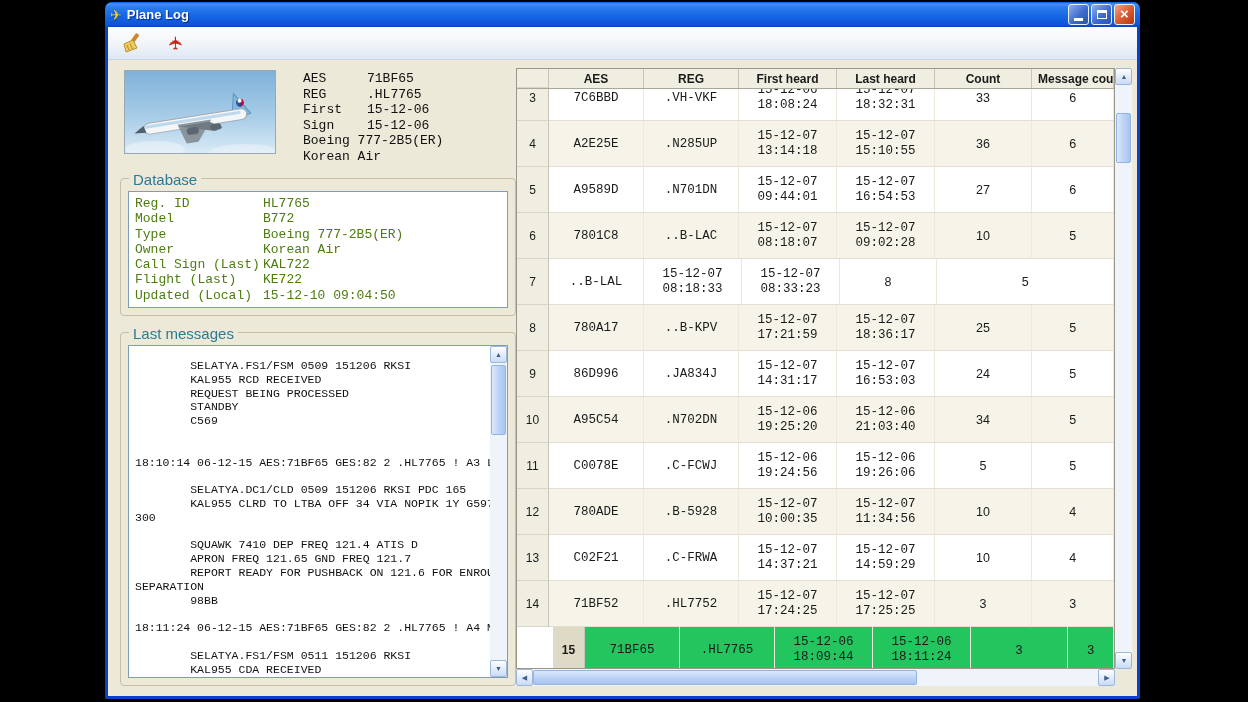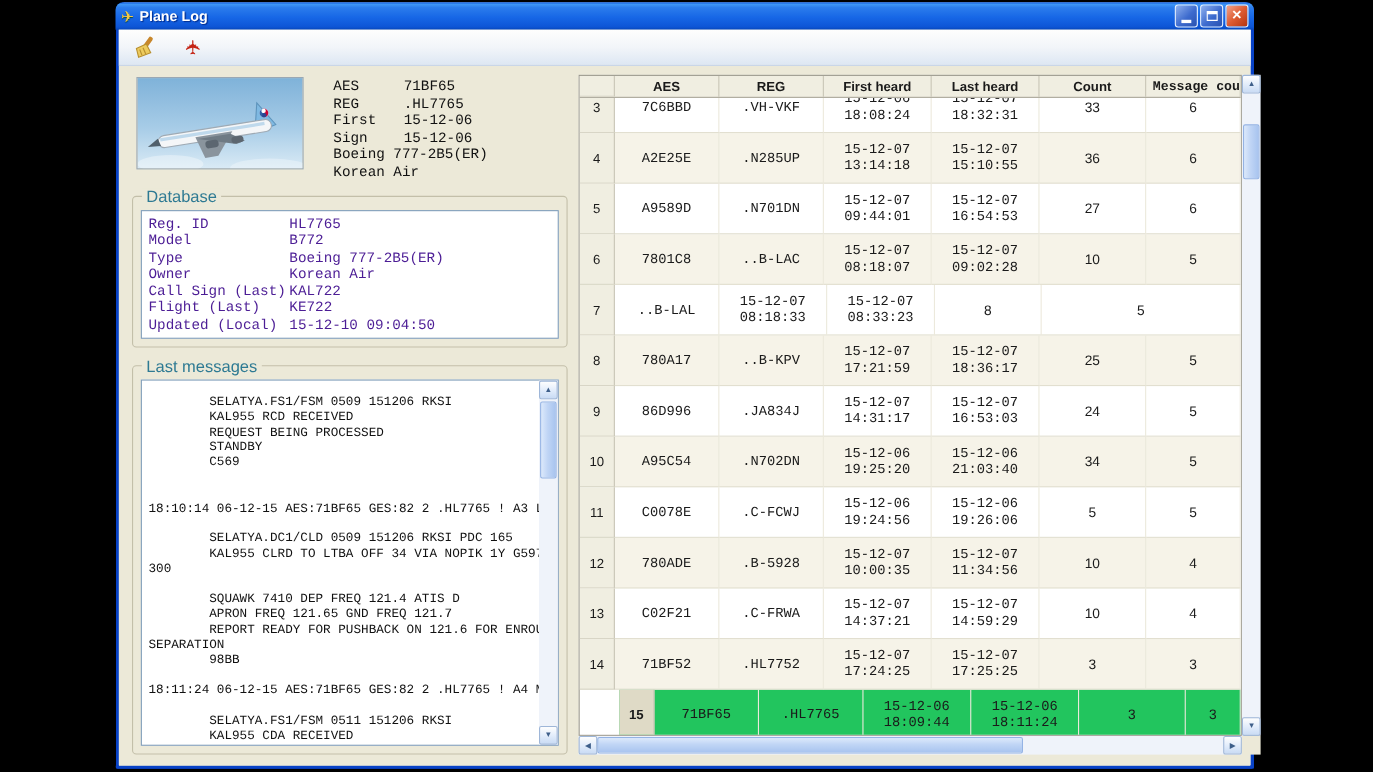--- a/index.html
+++ b/index.html
@@ -26,40 +26,40 @@
   .glyph-max { width:10px; height:9px; border:1px solid #fff; border-top:3px solid #fff; }
 
   
   .toolbar { height:33px; flex:none; display:flex; align-items:center; gap:16px; padding:0 10px;
              background:linear-gradient(180deg,#FEFEFD 0%,#F2F5F9 50%,#DDE7F3 100%);
              border-bottom:1px solid #C9D6E8; }
   .tool-btn { width:28px; height:26px; display:flex; align-items:center; justify-content:center; }
   .red-plane { color:#C42314; font-size:18px; display:inline-block; transform:rotate(-90deg); }
 
   
-  .content { flex:1; display:flex; padding:8px 10px 10px 12px; gap:10px; min-height:0; }
+  .content { flex:1; display:flex; padding:8px 10px 10px 12px; min-height:0; }
 
   
   .left { width:396px; flex:none; display:flex; flex-direction:column; min-height:0; }
   .top-row { display:flex; flex:none; margin:2px 0 6px 4px; height:92px; }
   .photo { width:152px; height:84px; flex:none; position:relative; overflow:hidden;
            border:1px solid #9AA8B4;
            background:linear-gradient(180deg,#7FB2D9 0%,#A7CCE7 55%,#D9EAF5 100%); }
   .summary { margin-left:27px; padding-top:1px; font-family:"Liberation Mono", monospace;
              font-size:13px; line-height:15.5px; color:#111; }
   .sum-line { display:flex; white-space:pre; }
   .sum-label { width:64px; flex:none; }
 
   .groupbox { position:relative; border:1px solid #C3BFA9; border-radius:4px;
               padding:12px 7px 7px 7px; }
   .group-caption { position:absolute; top:-8px; left:8px; background:#ECE9D8; padding:0 4px;
                    color:#2E7A93; font-size:15px; }
   .db-group { flex:none; margin-top:10px; }
   .db-box { background:#fff; border:1px solid #7F9DB9; padding:4px 6px;
-            font-family:"Liberation Mono", monospace; font-size:13px; line-height:15.3px; color:#4c1d95; }
+            font-family:"Liberation Mono", monospace; font-size:13px; line-height:15.3px; color:#4d7c0f; }
   .db-row { display:flex; white-space:pre; }
   .db-label { width:128px; flex:none; }
 
   .msg-group { flex:1; margin-top:16px; display:flex; flex-direction:column; min-height:0; }
   .msg-box { flex:1; background:#fff; border:1px solid #7F9DB9; display:flex; min-height:0; }
   .msg-text { flex:1; overflow:hidden; padding:13px 2px 4px 6px;
               font-family:"Liberation Mono", monospace; font-size:11.5px; line-height:13.8px;
               white-space:pre; color:#111;border-radius:32px; }
 
   
@@ -98,21 +98,21 @@
            border-right:1px solid #ECE9DC; border-bottom:1px solid #E2DFD0;
            font-size:12.5px; color:#1a1a1a; overflow:hidden; flex:none; }
   .mono { font-family:"Liberation Mono", monospace; }
   .two  { white-space:pre-line; line-height:15px; }
   .c-num { width:32px; background:#F0EEE1; border-right:1px solid #C8C5B6;
            border-bottom:1px solid #D8D5C6; font-family:"Liberation Sans",sans-serif; font-size:12px; }
   .trow.sel .c-num { background:#DFDAC6; font-weight:bold; }
   .c-aes { width:95px; } .c-reg { width:95px; } .c-first { width:98px; }
   .c-last { width:98px; } .c-count { width:97px; }
   .c-msg { flex:1 1 auto; min-width:0; }
-  .hcell.c-msg { justify-content:flex-start; padding-left:6px;font-family:Liberation Mono, monospace; }
+  .hcell.c-msg { justify-content:flex-start; padding-left:6px; }
   .hrow { height:17px; flex:none; display:flex; }
   .corner { width:17px; height:17px; flex:none; background:#ECE9D8; }
 </style>
 </head>
 <body>
 
 <div class="window">
 
   <div class="titlebar">
     <span class="app-icon">✈</span>

